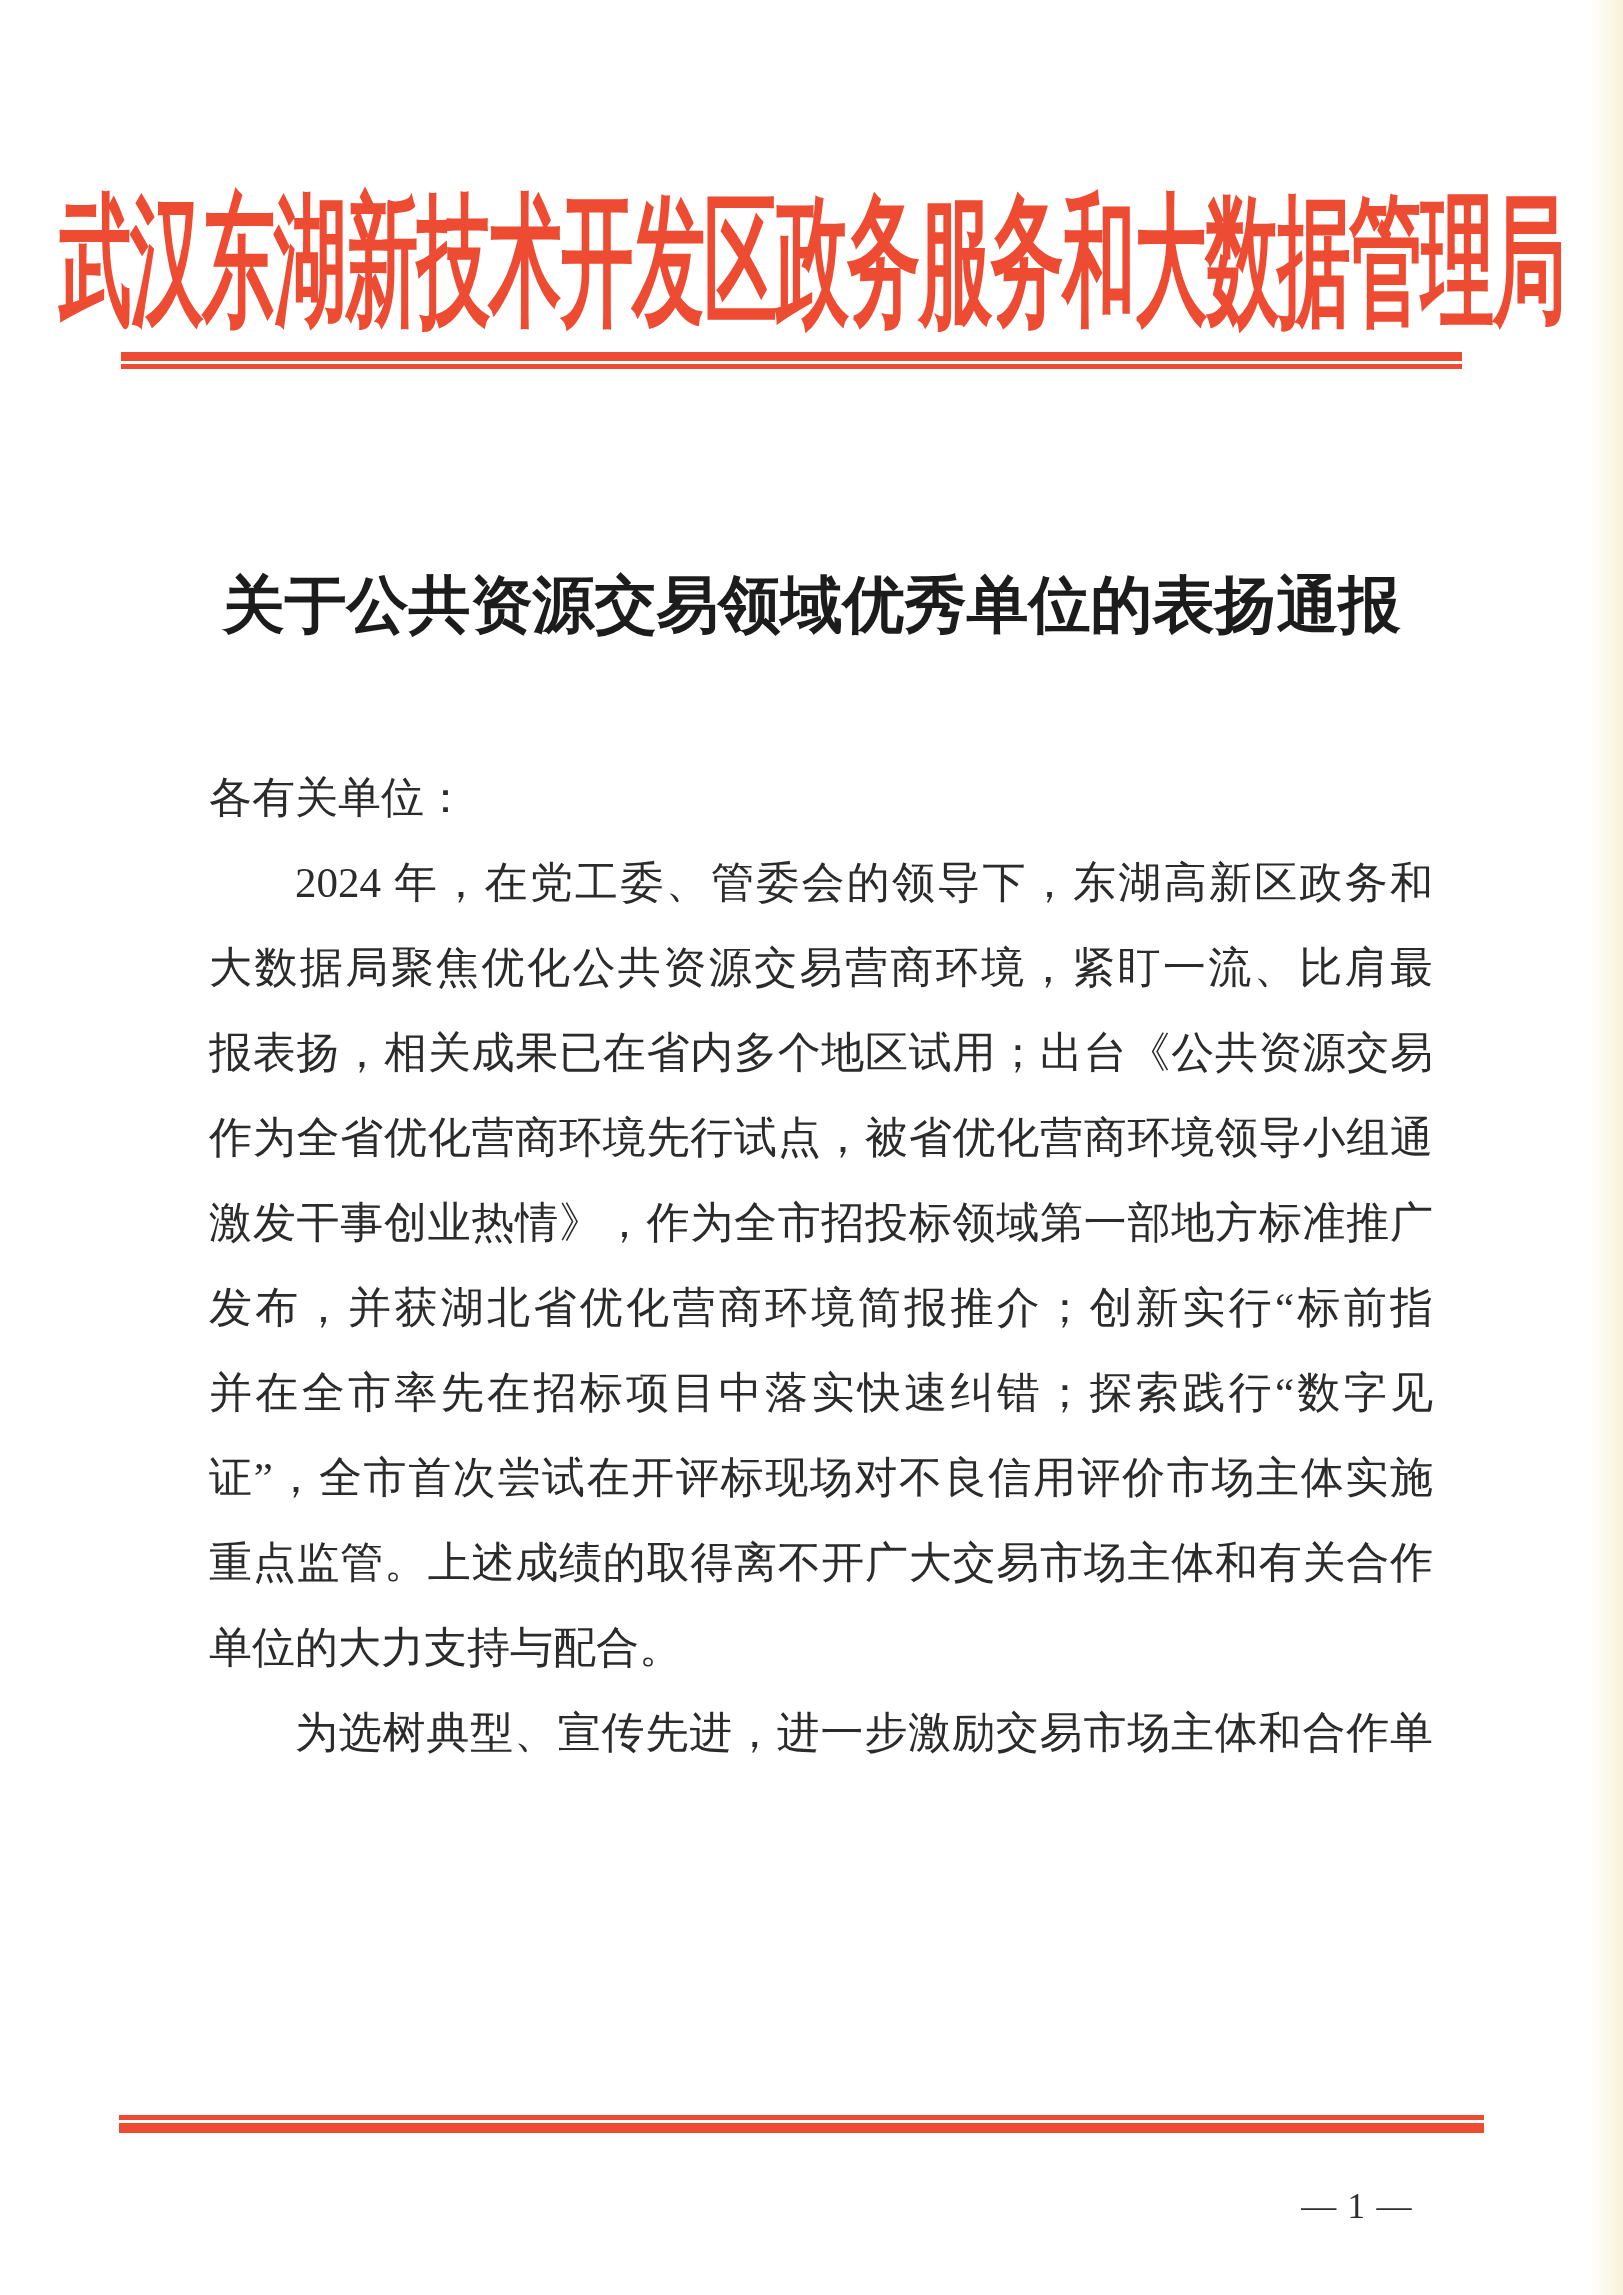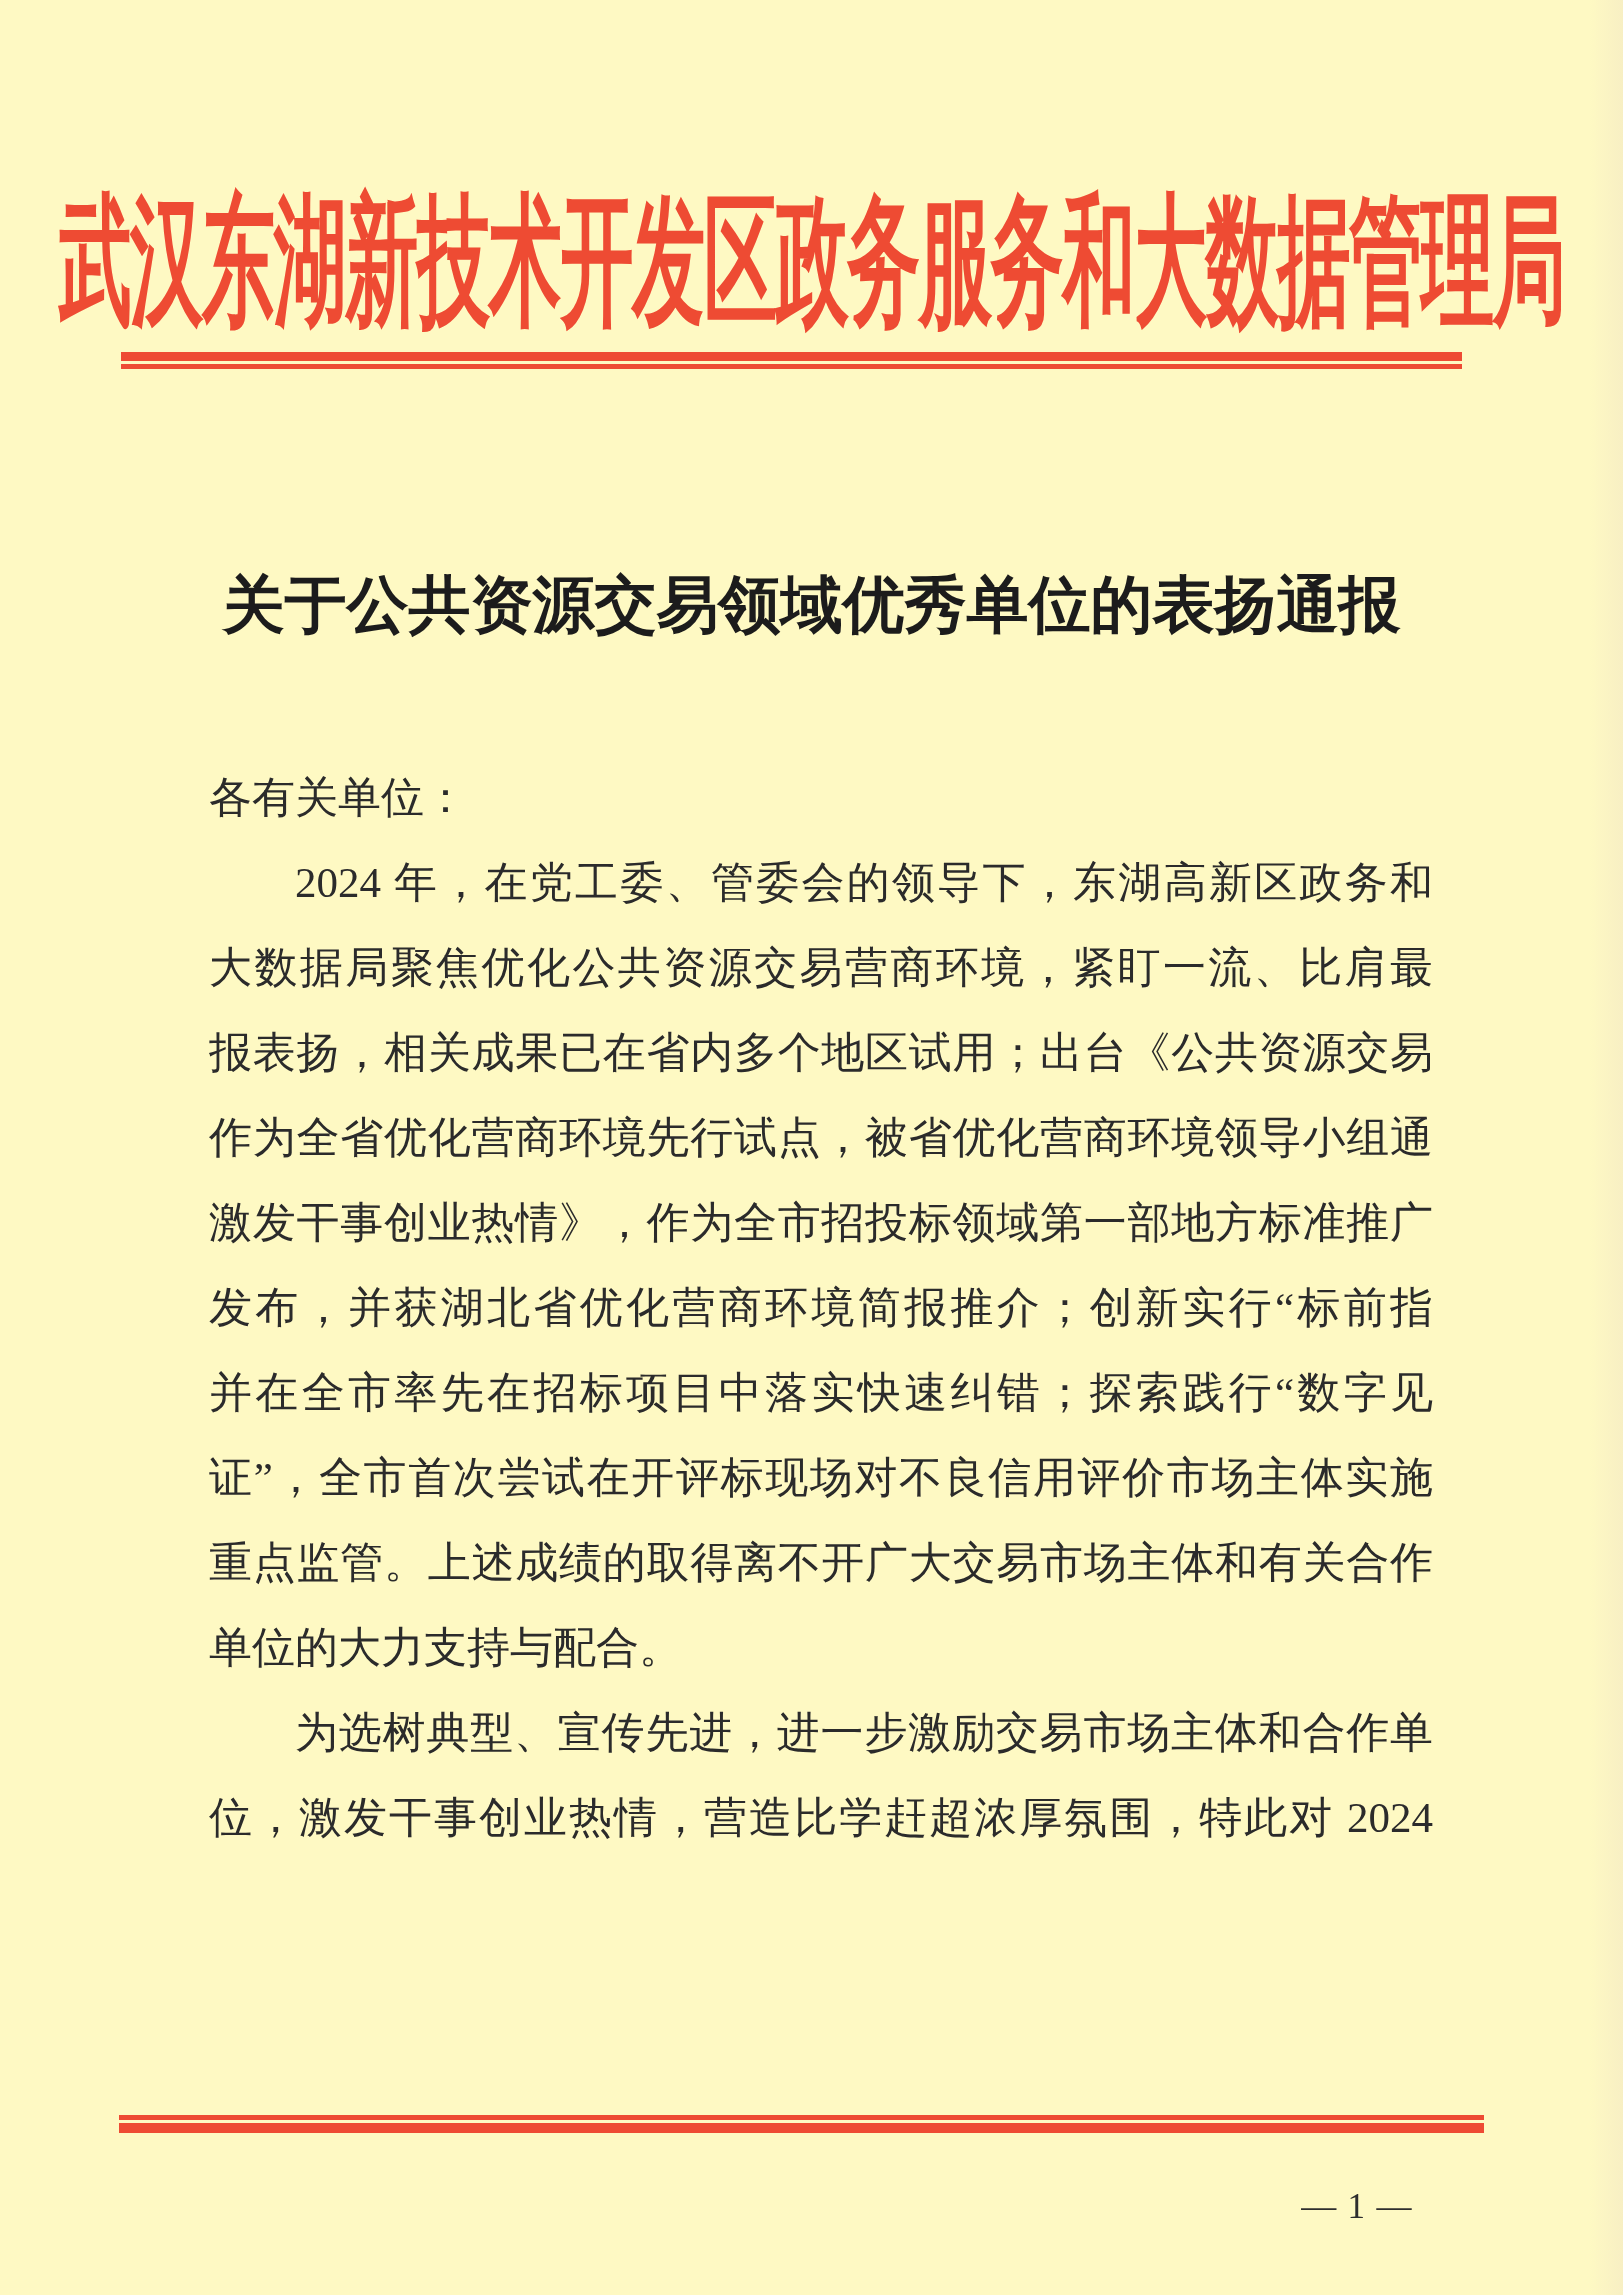--- a/index.html
+++ b/index.html
@@ -5,21 +5,21 @@
   html, body {
     margin: 0;
     padding: 0;
     background: #e9e9e9;
   }
   .page {
     position: relative;
     width: 1623px;
     height: 2295px;
     margin: 0 auto;
-    background: #fef9c3;
+    background: #ffffff;
     overflow: hidden;
     font-family: "Liberation Serif", "DejaVu Serif", serif;
   }
   
   .scan-edge {
     position: absolute;
     top: 0; right: 0;
     width: 34px; height: 100%;
     background: linear-gradient(to right, rgba(246,238,207,0), rgba(244,234,196,0.65));
     pointer-events: none;
@@ -127,21 +127,20 @@
       <div class="line">大数据局聚焦优化公共资源交易营商环境，紧盯一流、比肩最优，</div>
       <div class="line">报表扬，相关成果已在省内多个地区试用；出台《公共资源交易</div>
       <div class="line">作为全省优化营商环境先行试点，被省优化营商环境领导小组通</div>
       <div class="line">激发干事创业热情》，作为全市招投标领域第一部地方标准推广</div>
       <div class="line">发布，并获湖北省优化营商环境简报推介；创新实行“标前指导”，</div>
       <div class="line">并在全市率先在招标项目中落实快速纠错；探索践行“数字见</div>
       <div class="line">证”，全市首次尝试在开评标现场对不良信用评价市场主体实施</div>
       <div class="line">重点监管。上述成绩的取得离不开广大交易市场主体和有关合作</div>
       <div class="line no-justify">单位的大力支持与配合。</div>
       <div class="line indent">为选树典型、宣传先进，进一步激励交易市场主体和合作单</div>
-      <div class="line">位，激发干事创业热情，营造比学赶超浓厚氛围，特此对 2024</div>
     </div>
 
   <div class="rule-bottom">
     <div class="bar-thin"></div>
     <div class="bar-thick"></div>
   </div>
 
   <div class="page-number">— 1 —</div>
 
   <div class="scan-edge"></div>

